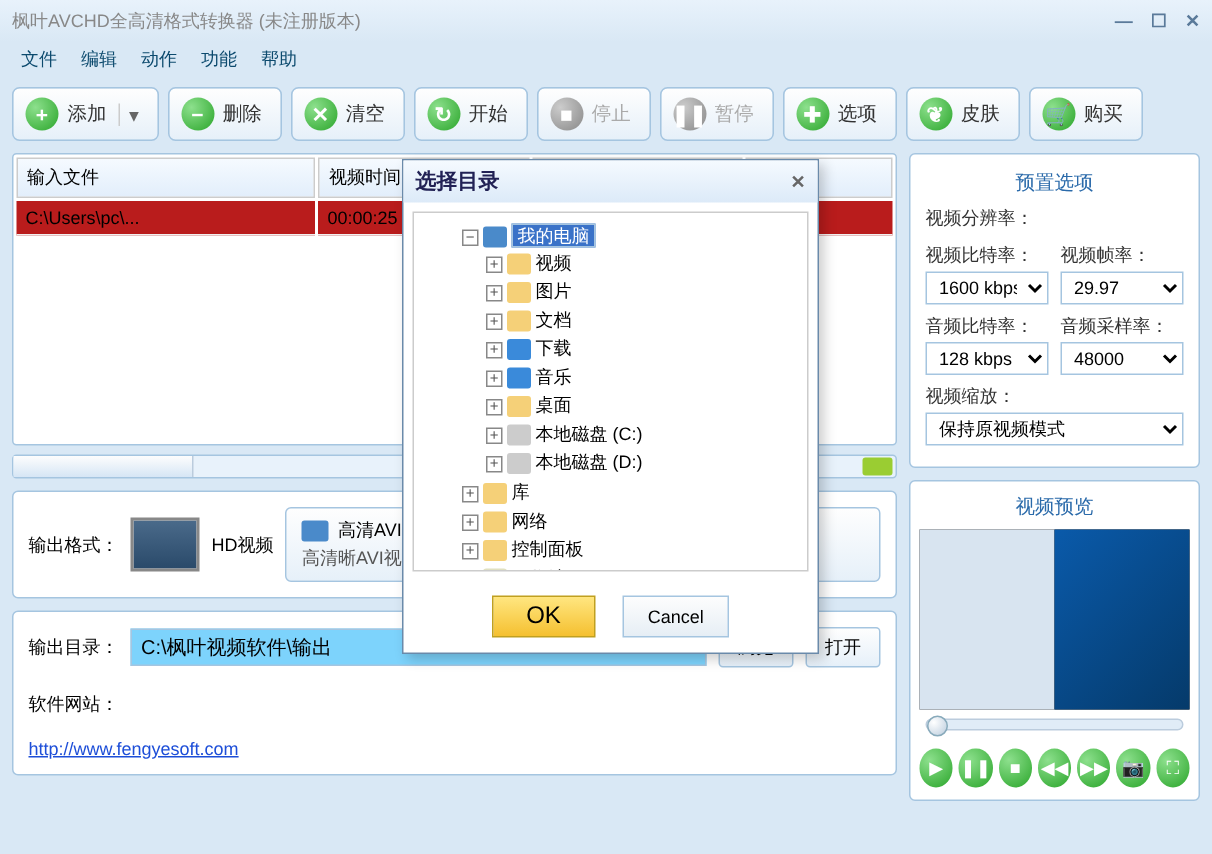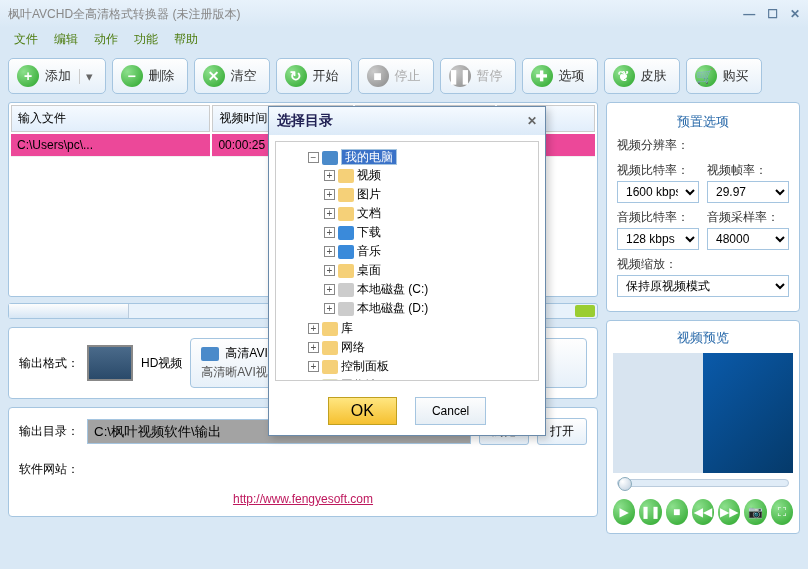--- a/index.html
+++ b/index.html
@@ -1,49 +1,49 @@
 <!DOCTYPE html>
 <html><head>
 <meta charset="utf-8">
 <style>
 * { box-sizing: border-box; margin: 0; padding: 0; font-family: "Microsoft YaHei", Tahoma, sans-serif; }
 body { background: #d9e8f5; width: 808px; height: 569px; overflow: hidden; }
 .titlebar { height: 28px; background: linear-gradient(#e8f2fb, #d9e8f5); display: flex; align-items: center; padding: 0 8px; font-size: 12px; color: #888; }
 .titlebar .buttons { margin-left: auto; display: flex; gap: 12px; }
 .titlebar .buttons span { cursor: pointer; color: #5a7a9a; font-weight: bold; }
-.menubar { height: 22px; display: flex; gap: 4px; padding: 0 8px; font-size: 12px; color: #4d7c0f; }
+.menubar { height: 22px; display: flex; gap: 4px; padding: 0 8px; font-size: 12px; color: #0c4a6e; }
 .menubar span { padding: 3px 6px; cursor: pointer; }
 .toolbar { display: flex; gap: 6px; padding: 8px; }
 .tbtn { background: linear-gradient(#fefefe, #e6f0f9); border: 1px solid #a5c5e0; border-radius: 5px; padding: 6px 12px 6px 8px; display: flex; align-items: center; gap: 6px; font-size: 13px; color: #333; cursor: pointer; min-width: 70px; }
 .tbtn.disabled { color: #aaa; }
 .tbtn .drop { border-left: 1px solid #ccc; padding-left: 6px; margin-left: 2px; color: #666; }
 .ticon { width: 22px; height: 22px; border-radius: 50%; display: inline-flex; align-items: center; justify-content: center; color: #fff; font-weight: bold; font-size: 14px; }
 .ticon.green { background: radial-gradient(circle at 30% 30%, #8de08d, #2aa52a); }
 .ticon.grey { background: radial-gradient(circle at 30% 30%, #ccc, #888); }
 .content { display: flex; gap: 8px; padding: 0 8px; }
 .left { flex: 1; }
 .right { width: 194px; display: flex; flex-direction: column; gap: 8px; }
 .panel { background: #fff; border: 1px solid #a5c5e0; border-radius: 4px; }
 .table { width: 100%; font-size: 12px; }
 .table th { background: linear-gradient(#f5faff, #e2eefb); border: 1px solid #ccc; padding: 4px 6px; text-align: left; font-weight: normal; }
 .table td { padding: 4px 6px; border-bottom: 1px solid #f0f0f0; }
-.table tr.sel td { background: #ec4899; }
+.table tr.sel td { background: #b91c1c; }
 .tablewrap { height: 195px; overflow: hidden; background: #fff; border: 1px solid #a5c5e0; border-radius: 3px; }
 .scrollbar { height: 16px; background: #e8f2fb; border: 1px solid #a5c5e0; border-radius: 3px; margin-top: 6px; position: relative; }
 .scrollbar .thumb { position: absolute; left: 0; top: 0; height: 100%; width: 120px; background: linear-gradient(#fdfdfd,#d6e6f5); border-right: 1px solid #bcd; }
 .scrollbar .edit { position: absolute; right: 2px; top: 1px; height: 12px; width: 20px; background: #9acd32; border-radius: 2px; }
 .outrow { display: flex; align-items: center; gap: 8px; padding: 10px; font-size: 12px; }
 .outrow .label { width: 60px; }
 .thumbicon { width: 46px; height: 36px; background: linear-gradient(#4a6a8a,#2a4a6a); border: 2px solid #888; }
 .formatbox { flex:1; background: linear-gradient(#fefefe,#e6f0f9); border:1px solid #a5c5e0; border-radius:4px; padding:6px 10px; }
 .outdirrow { display:flex; align-items:center; gap:8px; padding:10px; font-size:12px; }
-.outdirrow input { flex:1; border:1px solid #a5c5e0; padding:4px 6px; background:#a3a3a3; }
+.outdirrow input { flex:1; border:1px solid #a5c5e0; padding:4px 6px; background:#7dd3fc; }
 .smallbtn { background:linear-gradient(#fefefe,#e6f0f9); border:1px solid #a5c5e0; border-radius:3px; padding:4px 12px; font-size:12px; cursor:pointer; }
 .siterow { padding:6px 10px 10px; font-size:12px; display:flex; gap:14px;flex-direction:column; }
-.siterow a { color:#be185d; text-decoration:underline;text-align:center; }
+.siterow a { color:#1d4ed8; text-decoration:underline; }
 .panelgroup { padding:8px 10px; font-size:12px; }
 .panelhead { text-align:center; color:#2a6aaa; font-size:13px; padding:2px 0 6px; }
 .formrow { display:flex; gap:8px; margin-bottom:6px; }
 .formcol { flex:1; }
 .formcol label { display:block; margin-bottom:2px; color:#333; }
 .sel { width:100%; border:1px solid #a5c5e0; padding:2px 4px; font-size:12px; background:#fff; }
 .preview { padding:6px; }
 .preview .screen { width:100%; height:120px; background:#000; display:flex; }
 .preview .screen .l { flex:1; background:#d8e4f0; }
 .preview .screen .r { flex:1; background:linear-gradient(135deg,#0a5aaa,#053a6a); }

